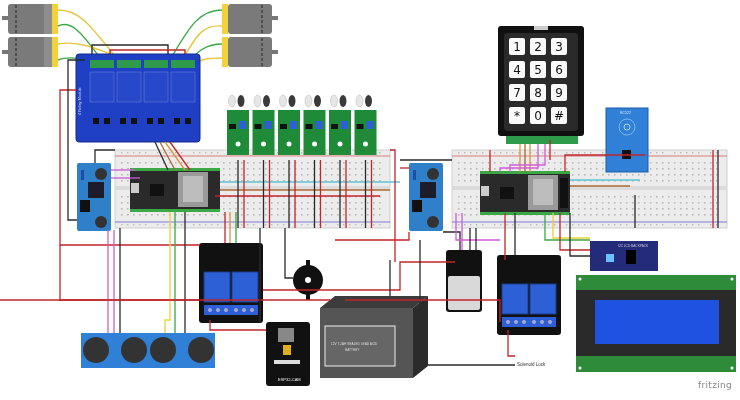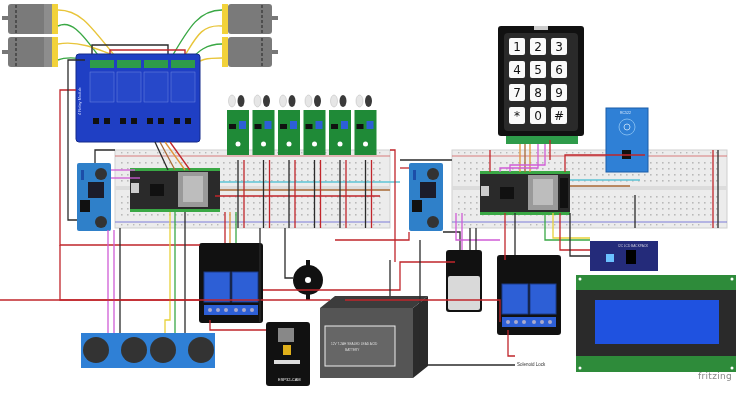--- a/index.html
+++ b/index.html
@@ -1,19 +1,19 @@
 <!DOCTYPE html>
 <html><head>
 <meta charset="utf-8">
 <style>
   html,body{margin:0;padding:0;background:#fff;}
   body{width:740px;height:400px;overflow:hidden;position:relative;font-family:"Liberation Sans",sans-serif;}
   #canvas{position:absolute;left:0;top:0;width:740px;height:400px;}
   .lbl{font-family:"Liberation Sans",sans-serif;}
-  .wm{position:absolute;right:8px;bottom:19px;font-size:9px;color:#888;font-family:"DejaVu Sans",sans-serif;letter-spacing:.3px;}
+  .wm{position:absolute;right:8px;bottom:10px;font-size:9px;color:#888;font-family:"DejaVu Sans",sans-serif;letter-spacing:.3px;}
   .sol{position:absolute;left:517px;top:362px;font-size:4.5px;color:#333;}
 </style>
 </head>
 <body>
 
 <svg id="canvas" viewBox="0 0 740 400" xmlns="http://www.w3.org/2000/svg">
 
   <g>
     <rect x="115" y="150" width="275" height="78" fill="#ececec" stroke="#cfcfcf"></rect>
     <line x1="115" y1="156" x2="390" y2="156" stroke="#c33" stroke-width=".6"></line>

